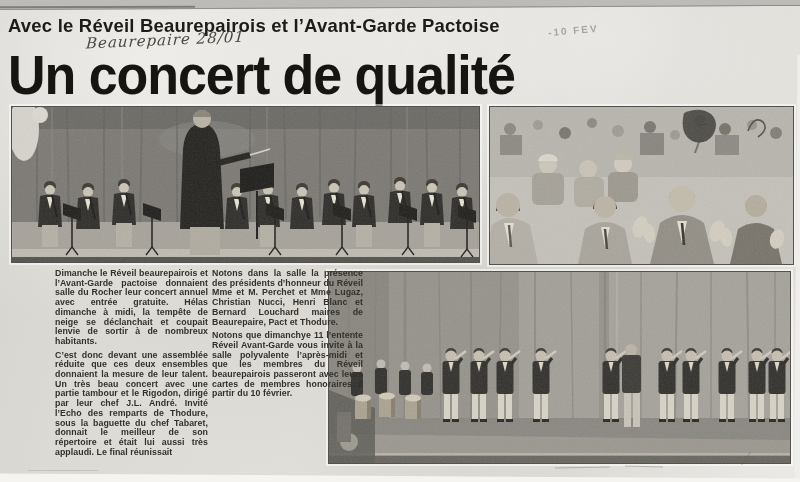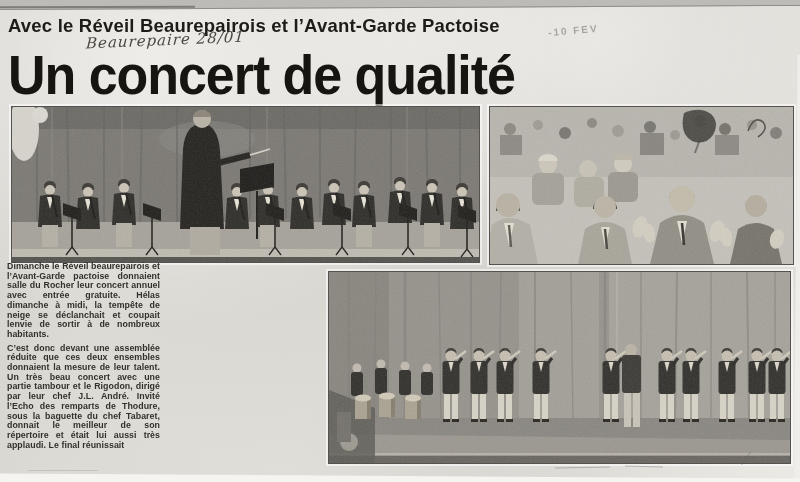--- a/index.html
+++ b/index.html
@@ -24,22 +24,22 @@
     font-size:15px;color:#4a463e;transform:rotate(-2.5deg) skewX(-6deg);letter-spacing:1px;}
   .stamp{position:absolute;left:548px;top:25px;font-size:10px;font-weight:bold;letter-spacing:2px;
     color:rgba(88,84,76,.45);transform:rotate(-5deg);}
   .headline{position:absolute;left:8px;top:42px;font-size:50px;font-weight:bold;color:#161511;
     letter-spacing:-1px;transform:scale(1.04,1.12);transform-origin:left top;white-space:nowrap;}
   .photo{position:absolute;background:#fff;border:1px solid rgba(55,52,48,.85);box-shadow:0 0 0 2px rgba(255,255,255,.55);}
   .photo svg{display:block;}
   #photo-orchestra{left:11px;top:106px;}
   #photo-audience{left:489px;top:106px;}
   #photo-band{left:328px;top:271px;}
-  .col{position:absolute;top:262px;font-size:8.8px;line-height:9.7px;font-weight:bold;
-    color:#33312c;text-align:justify;letter-spacing:.05px;}
+  .col{position:absolute;top:269px;font-size:8.8px;line-height:9.7px;font-weight:bold;
+    color:#33312c;text-align:justify;letter-spacing:.05px;margin-left:48px;}
   #col1{left:7px;width:153px;height:205px;overflow:hidden;}
   #col2{left:164px;width:151px;height:205px;overflow:hidden;}
   .col p{margin:0 0 4px 0;}
   .pencil{position:absolute;background:none;border-top:1.5px solid rgba(95,92,85,.35);}
   .pm1{left:555px;top:467px;width:55px;transform:rotate(-1deg);}
   .pm2{left:625px;top:466px;width:38px;transform:rotate(1.5deg);}
   .pm3{left:738px;top:458px;width:16px;transform:rotate(-55deg);}
   .pm4{left:28px;top:470px;width:70px;border-top-color:rgba(95,92,85,.18);}
 </style>
 </head>
@@ -314,20 +314,22 @@
       </g>
       <rect width="461" height="191" filter="url(#g3)" opacity=".17"></rect>
     </svg>
   </figure>
 
   <div class="col" id="col1">
     <p>Dimanche le Réveil beaurepairois et l’Avant-Garde pactoise donnaient salle du Rocher leur concert annuel avec entrée gratuite. Hélas dimanche à midi, la tempête de neige se déclanchait et coupait lenvie de sortir à de nombreux habitants.</p>
     <p>C’est donc devant une assemblée réduite que ces deux ensembles donnaient la mesure de leur talent. Un très beau concert avec une partie tambour et le Rigodon, dirigé par leur chef J.L. André. Invité l’Echo des remparts de Thodure, sous la baguette du chef Tabaret, donnait le meilleur de son répertoire et était lui aussi très applaudi. Le final réunissait</p>
   </div>
   <div class="col" id="col2">
+    <p>Notons dans la salle la présence des présidents d’honneur du Réveil Mme et M. Perchet et Mme Lugaz, Christian Nucci, Henri Blanc et Bernard Louchard maires de Beaurepaire, Pact et Thodure.</p>
+    <p>Notons que dimanchye 11 l’entente Réveil Avant-Garde vous invite à la salle polyvalente l’après-midi et que les membres du Réveil beaurepairois passeront avec leurs cartes de membres honoraires à partir du 10 février.</p>
   </div>
 
   <div class="pencil pm1"></div>
   <div class="pencil pm2"></div>
   <div class="pencil pm3"></div>
   <div class="pencil pm4"></div>
 
   <div class="scan-right"></div>
   <div class="scan-bottom"></div>
 </div>

